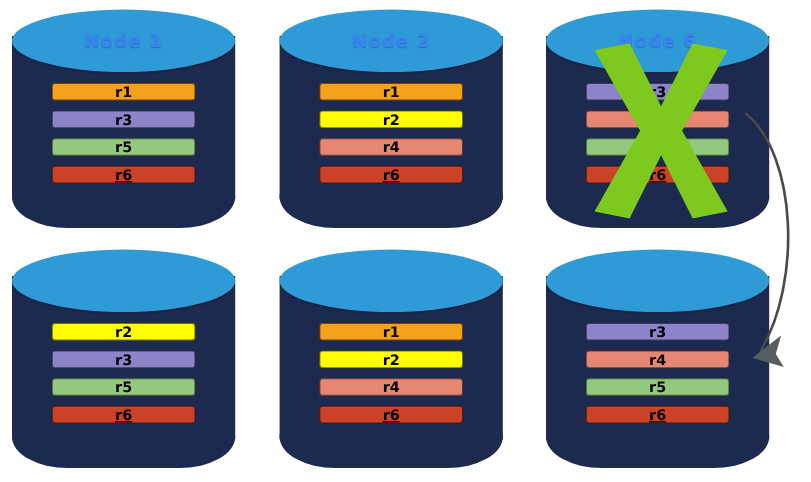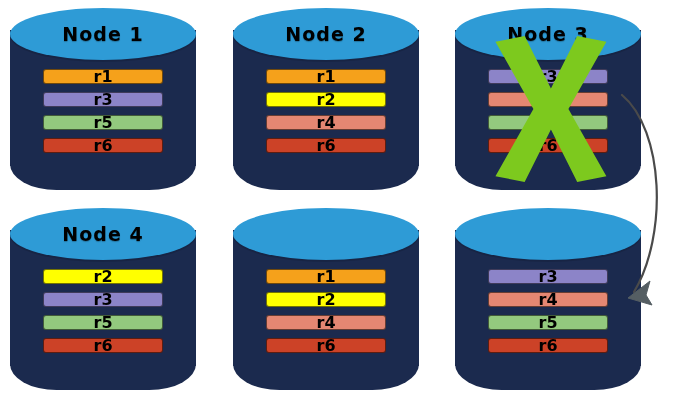--- a/index.html
+++ b/index.html
@@ -26,42 +26,42 @@
   }
   .cyl-top{
     position:absolute;left:0;top:0px;width:186px;height:52px;
     background:#2e9bd6;
     border-radius:50%;
     box-shadow:0 2px 0 0 rgba(0,0,0,0.12);
   }
   .cyl-title{
     position:absolute;left:0;top:0;width:186px;height:52px;
     display:flex;align-items:center;justify-content:center;
-    color:#000000;
-    font-size:19px;font-weight:bold;
+    color:#3b82f6;
+    font-size:15px;font-weight:bold;
     letter-spacing:1px;
     text-shadow:0 1px 1px rgba(0,0,0,0.25);
     white-space:nowrap;
   }
 
   .bars{
     position:absolute;left:33px;top:61px;width:120px;
   }
   .bar{
     position:relative;
     height:15px;
     margin-bottom:8px;
     border-radius:3px;
     border:1px solid rgba(0,0,0,0.55);
     box-sizing:border-box;
     display:flex;align-items:center;justify-content:center;
-    font-size:16px;font-weight:bold;color:#000000;
+    font-size:12px;font-weight:bold;color:#000000;
     line-height:1;
   }
-  .bar:last-child{margin-bottom:16px;}
+  .bar:last-child{margin-bottom:16px;text-decoration:underline;}
 
   .xmark{
     position:absolute;left:20px;top:28px;width:146px;height:146px;
     pointer-events:none;
   }
 
   #arrow-layer{
     position:absolute;left:0;top:0;width:676px;height:402px;
     pointer-events:none;
   }
@@ -93,36 +93,35 @@
           <div class="bar" style="background: rgb(245, 161, 27);">r1</div>
           <div class="bar" style="background: rgb(255, 255, 0);">r2</div>
           <div class="bar" style="background: rgb(229, 135, 114);">r4</div>
           <div class="bar" style="background: rgb(204, 66, 39);">r6</div>
         </div>
       </div>
       <div class="node" style="left: 455px; top: 8px;">
         <div class="cyl-bottom"></div>
         <div class="cyl-body"></div>
         <div class="cyl-top"></div>
-        <div class="cyl-title">Node  3</div>
+        <div class="cyl-title">Node  6</div>
         <div class="bars">
           <div class="bar" style="background: rgb(140, 132, 200);">r3</div>
           <div class="bar" style="background: rgb(229, 135, 114);">r4</div>
           <div class="bar" style="background: rgb(147, 201, 126);">r5</div>
           <div class="bar" style="background: rgb(204, 66, 39);">r6</div>
         </div>
         <svg class="xmark" viewBox="0 0 100 100">
           <path d="M 14 4 L 34 0 L 52 36 L 70 0 L 90 4 L 64 50 L 90 96 L 70 100 L 52 64 L 34 100 L 14 96 L 40 50 Z" fill="#7dc91e"></path>
         </svg>
       </div>
       <div class="node" style="left: 10px; top: 208px;">
         <div class="cyl-bottom"></div>
         <div class="cyl-body"></div>
         <div class="cyl-top"></div>
-        <div class="cyl-title">Node  4</div>
         <div class="bars">
           <div class="bar" style="background: rgb(255, 255, 0);">r2</div>
           <div class="bar" style="background: rgb(140, 132, 200);">r3</div>
           <div class="bar" style="background: rgb(147, 201, 126);">r5</div>
           <div class="bar" style="background: rgb(204, 66, 39);">r6</div>
         </div>
       </div>
       <div class="node" style="left: 233px; top: 208px;">
         <div class="cyl-bottom"></div>
         <div class="cyl-body"></div>

